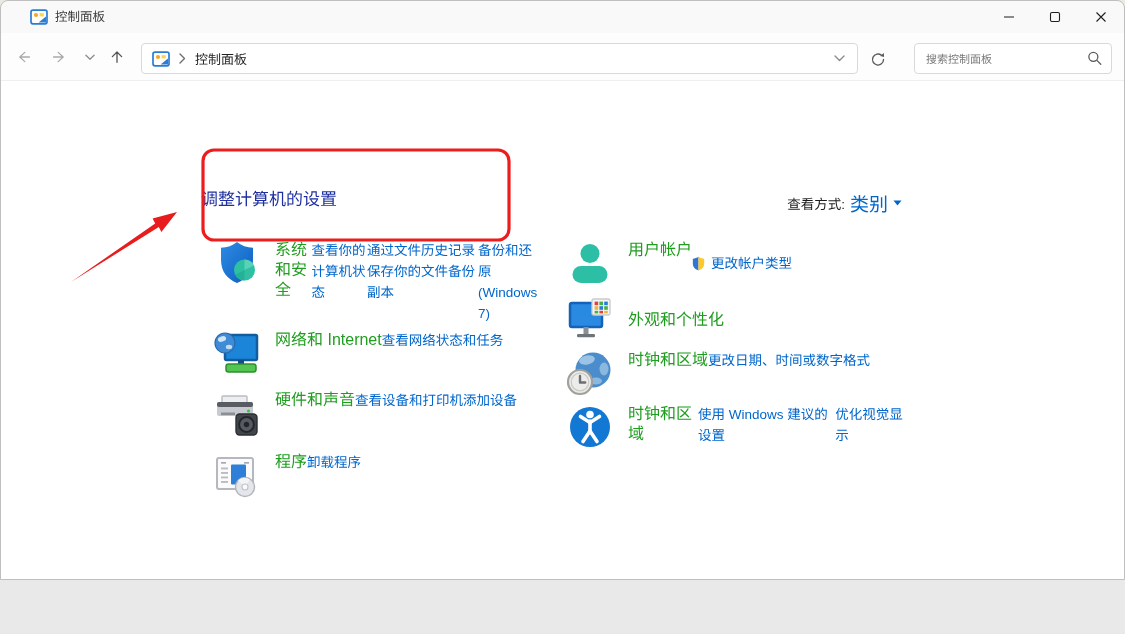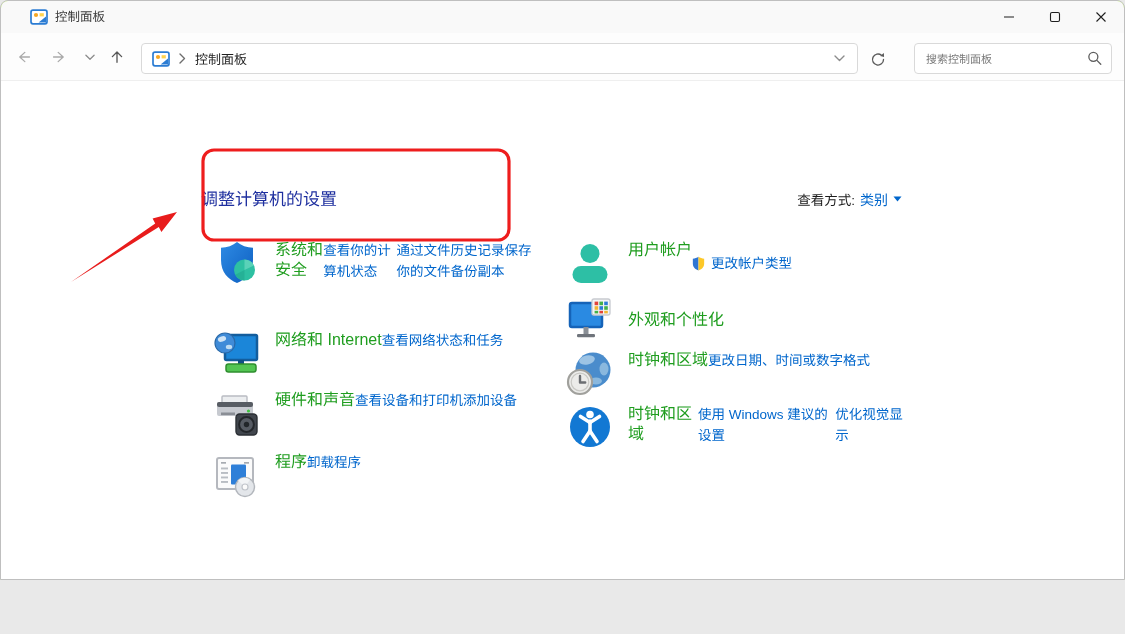--- a/index.html
+++ b/index.html
@@ -25,21 +25,21 @@
   .searchbox{position:absolute;left:913px;top:10px;width:198px;height:31px;}
   .searchbox input{width:100%;height:100%;border:1px solid #d9d9d9;border-radius:4px;box-sizing:border-box;
                    padding:0 32px 0 11px;font-size:11px;color:#1f1f1f;outline:none;font-family:inherit;}
   .searchbox input::placeholder{color:#7a7a7a;opacity:1;}
   .searchbox .sicon{position:absolute;right:10px;top:7px;}
   
   .content{position:absolute;left:0;top:80px;width:100%;height:554px;background:#fff;}
   .pagetitle{position:absolute;left:200px;top:104px;font-size:17px;color:#1e2f9f;}
   .viewby{position:absolute;right:222px;top:108px;display:flex;align-items:center;gap:5px;}
   .viewby .lbl{font-size:13.5px;color:#1b1b1b;}
-  .viewby .val{font-size:14px;color:#0066cc;text-decoration:none;display:flex;align-items:center;gap:5px;text-align:center;}
+  .viewby .val{font-size:19px;color:#0066cc;text-decoration:none;display:flex;align-items:center;gap:5px;text-align:center;}
   
   .col{position:absolute;top:158px;}
   .col.left{left:212px;width:330px;}
   .col.right{left:565px;width:340px;}
   .cat-item{position:absolute;display:flex;gap:14px;}
   .cat-item.center{align-items:center;}
   .cat-icon{width:48px;height:48px;flex:none;}
   .cat-text{display:flex;flex-direction:row;padding-top:1px;}
   .cat-title{font-size:16px;color:#1f9d1f;line-height:20px;margin-bottom:3px;text-decoration:none;cursor:pointer;}
   .cat-item.center .cat-title{margin-bottom:0;}
@@ -165,20 +165,21 @@
             </defs>
           <path d="M24 3 C20 6.5 14 8.6 8 8.8 L8 21 C8 33 15 40.5 24 44 C33 40.5 40 33 40 21 L40 8.8 C34 8.6 28 6.5 24 3 Z" fill="url(#shg)"></path>
           <circle cx="31.5" cy="31" r="10.5" fill="#2ec0a2"></circle>
           <path d="M31.5 31 L31.5 20.5 A10.5 10.5 0 0 1 40.9 26.4 Z" fill="#5ad2b8"></path>
           <path d="M31.5 31 L22.2 35.8 A10.5 10.5 0 0 0 31.5 41.5 Z" fill="#25b196"></path>
         </svg>
         <div class="cat-text">
           <a class="cat-title">系统和安全</a>
           <a class="cat-link">查看你的计算机状态</a>
           <a class="cat-link">通过文件历史记录保存你的文件备份副本</a>
+          <a class="cat-link">备份和还原(Windows 7)</a>
         </div>
       </div>
 
       <div class="cat-item" style="top:90px;">
         <svg class="cat-icon" viewBox="0 0 48 48">
           <rect x="12" y="6" width="32" height="25" rx="1.5" fill="#1b86d9" stroke="#135d9d" stroke-width="2.5"></rect>
           <rect x="25" y="31" width="6" height="4" fill="#0f4f85"></rect>
           <rect x="13" y="35" width="30" height="8" rx="2.5" fill="#52c552" stroke="#2f8f2f" stroke-width="1.5"></rect>
           <circle cx="12" cy="14" r="10" fill="#3f8bd8" stroke="#2a69a8" stroke-width="1.2"></circle>
           <ellipse cx="9" cy="10" rx="4.2" ry="2.6" fill="#cfe4f6" transform="rotate(-18 9 10)"></ellipse>

